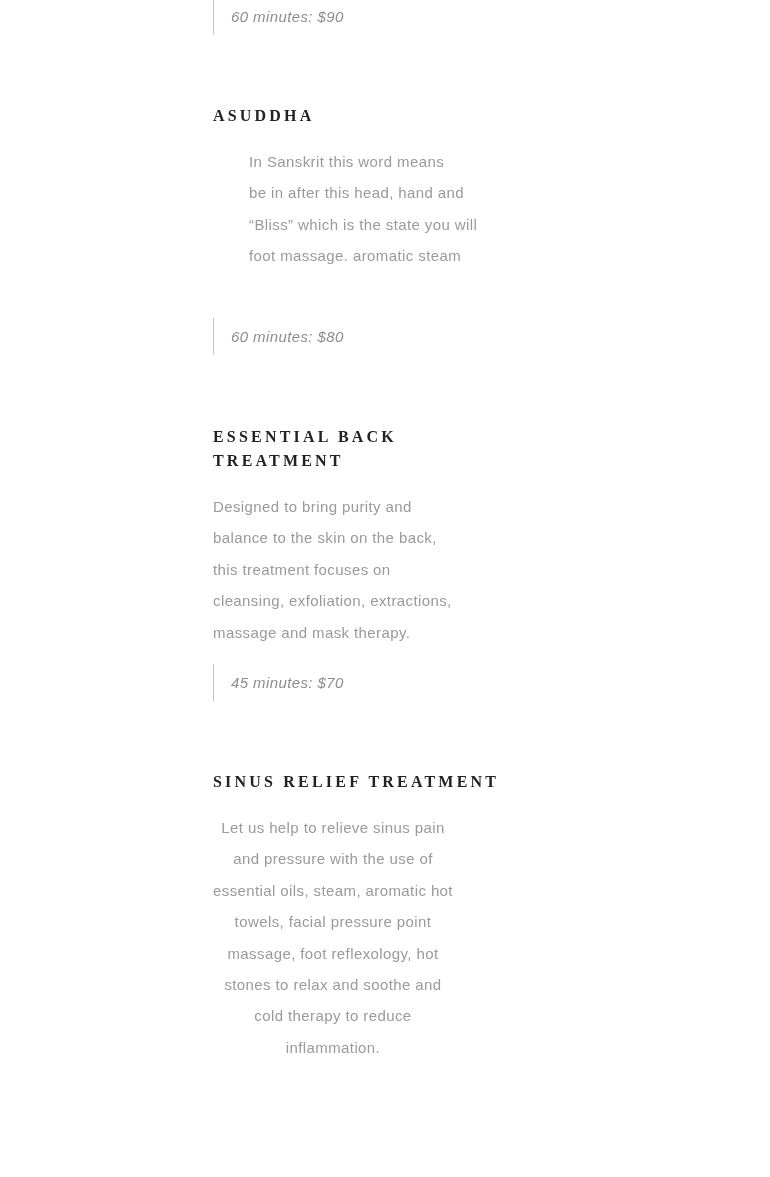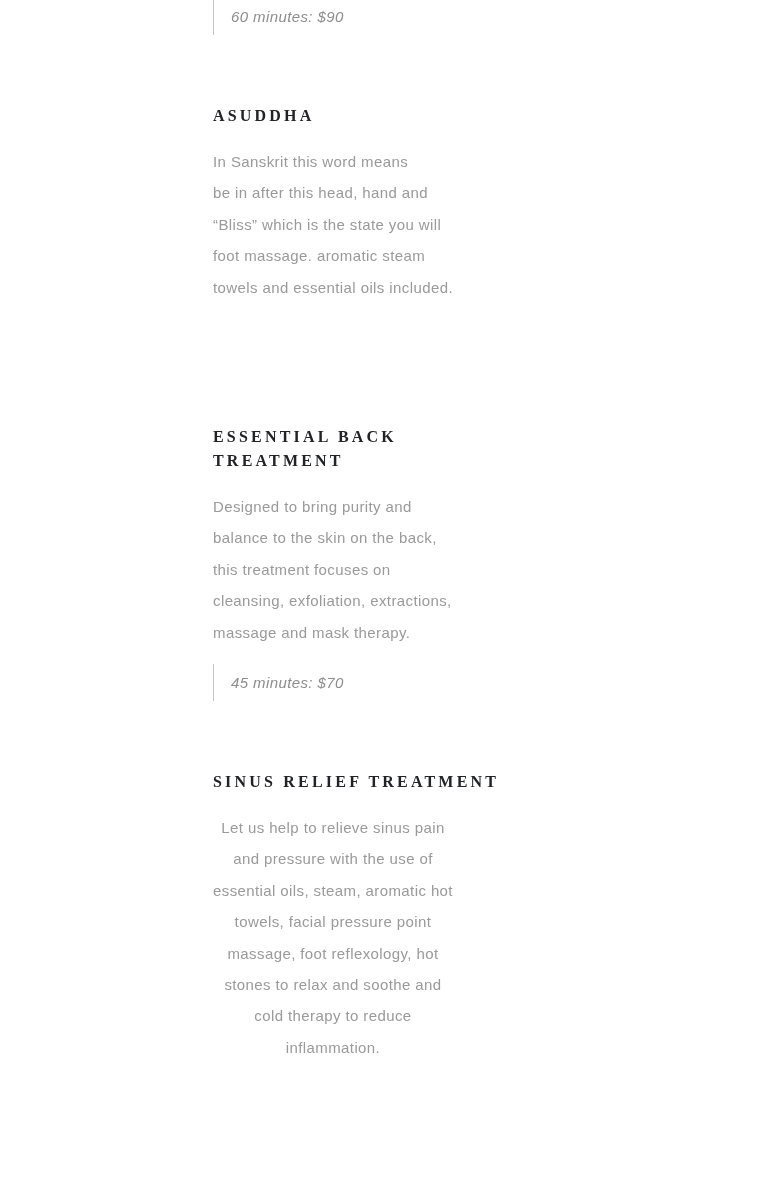--- a/index.html
+++ b/index.html
@@ -50,21 +50,21 @@
     font-size: 15px;
     font-style: italic;
     line-height: 31px;
     letter-spacing: 0.4px;
     color: #8d8d8d;
     white-space: nowrap;
   }
   
   .pb-top    { top: -10px; }
   .t-asuddha { top: 96px;  }
-  .d-asuddha { top: 138px; }
+  .d-asuddha { top: 138px; margin-left: 36px; }
   .pb-1      { top: 310px; }
   .t-back    { top: 417px; }
   .d-back    { top: 483px; }
   .pb-2      { top: 656px; }
   .t-sinus   { top: 762px; }
   .d-sinus   { top: 804px; text-align: center; }
   .pb-3      { top: 1071px; }
 </style>
 </head>
 <body>
@@ -76,21 +76,23 @@
   </div>
 
   <div class="service-title t-asuddha">
     <div>ASUDDHA</div>
   </div>
   <div class="service-description d-asuddha">
     <div>In Sanskrit this word means</div>
     <div>be in after this head, hand and</div>
     <div>“Bliss” which is the state you will</div>
     <div>foot massage. aromatic steam</div>
-    <div>towels and essential oils included.</div>
+  </div>
+  <div class="price-block pb-1">
+    <div class="price-line">60 minutes: $80</div>
   </div>
 
   <div class="service-title t-back">
     <div>ESSENTIAL BACK</div>
     <div>TREATMENT</div>
   </div>
   <div class="service-description d-back">
     <div>Designed to bring purity and</div>
     <div>balance to the skin on the back,</div>
     <div>this treatment focuses on</div>

